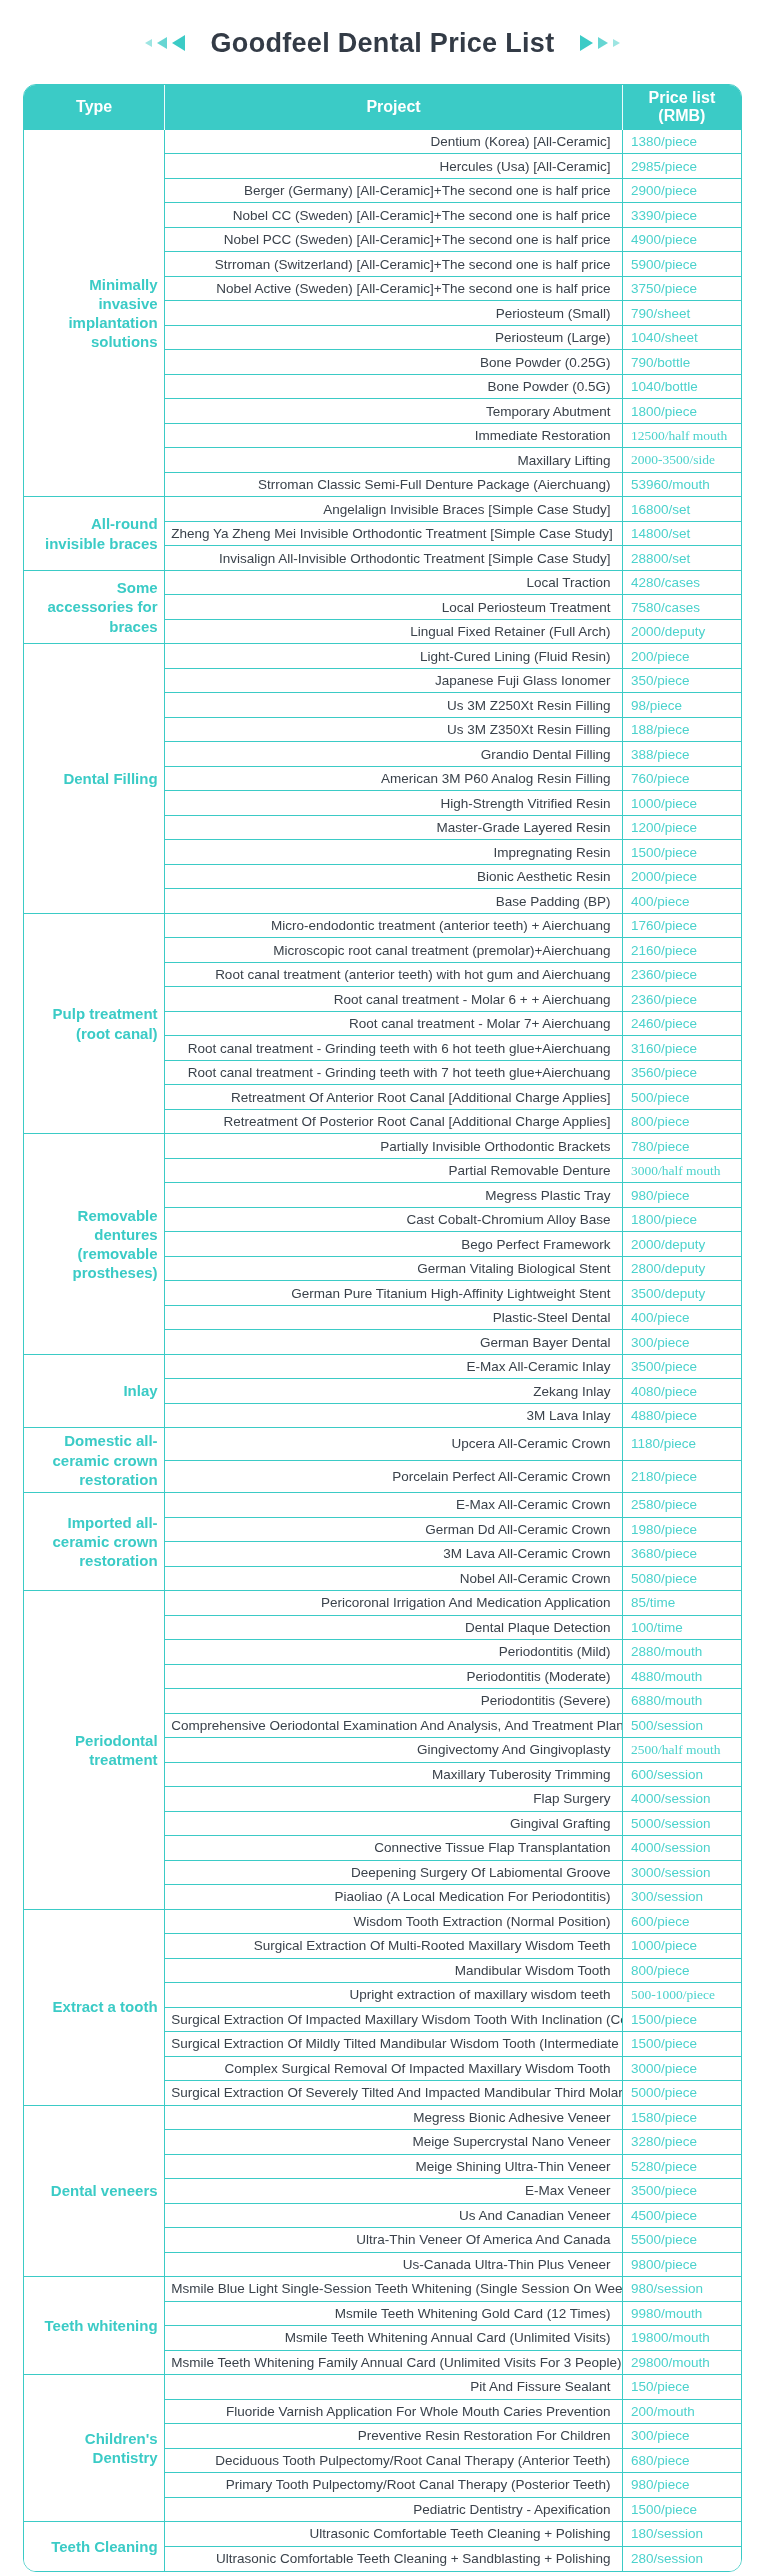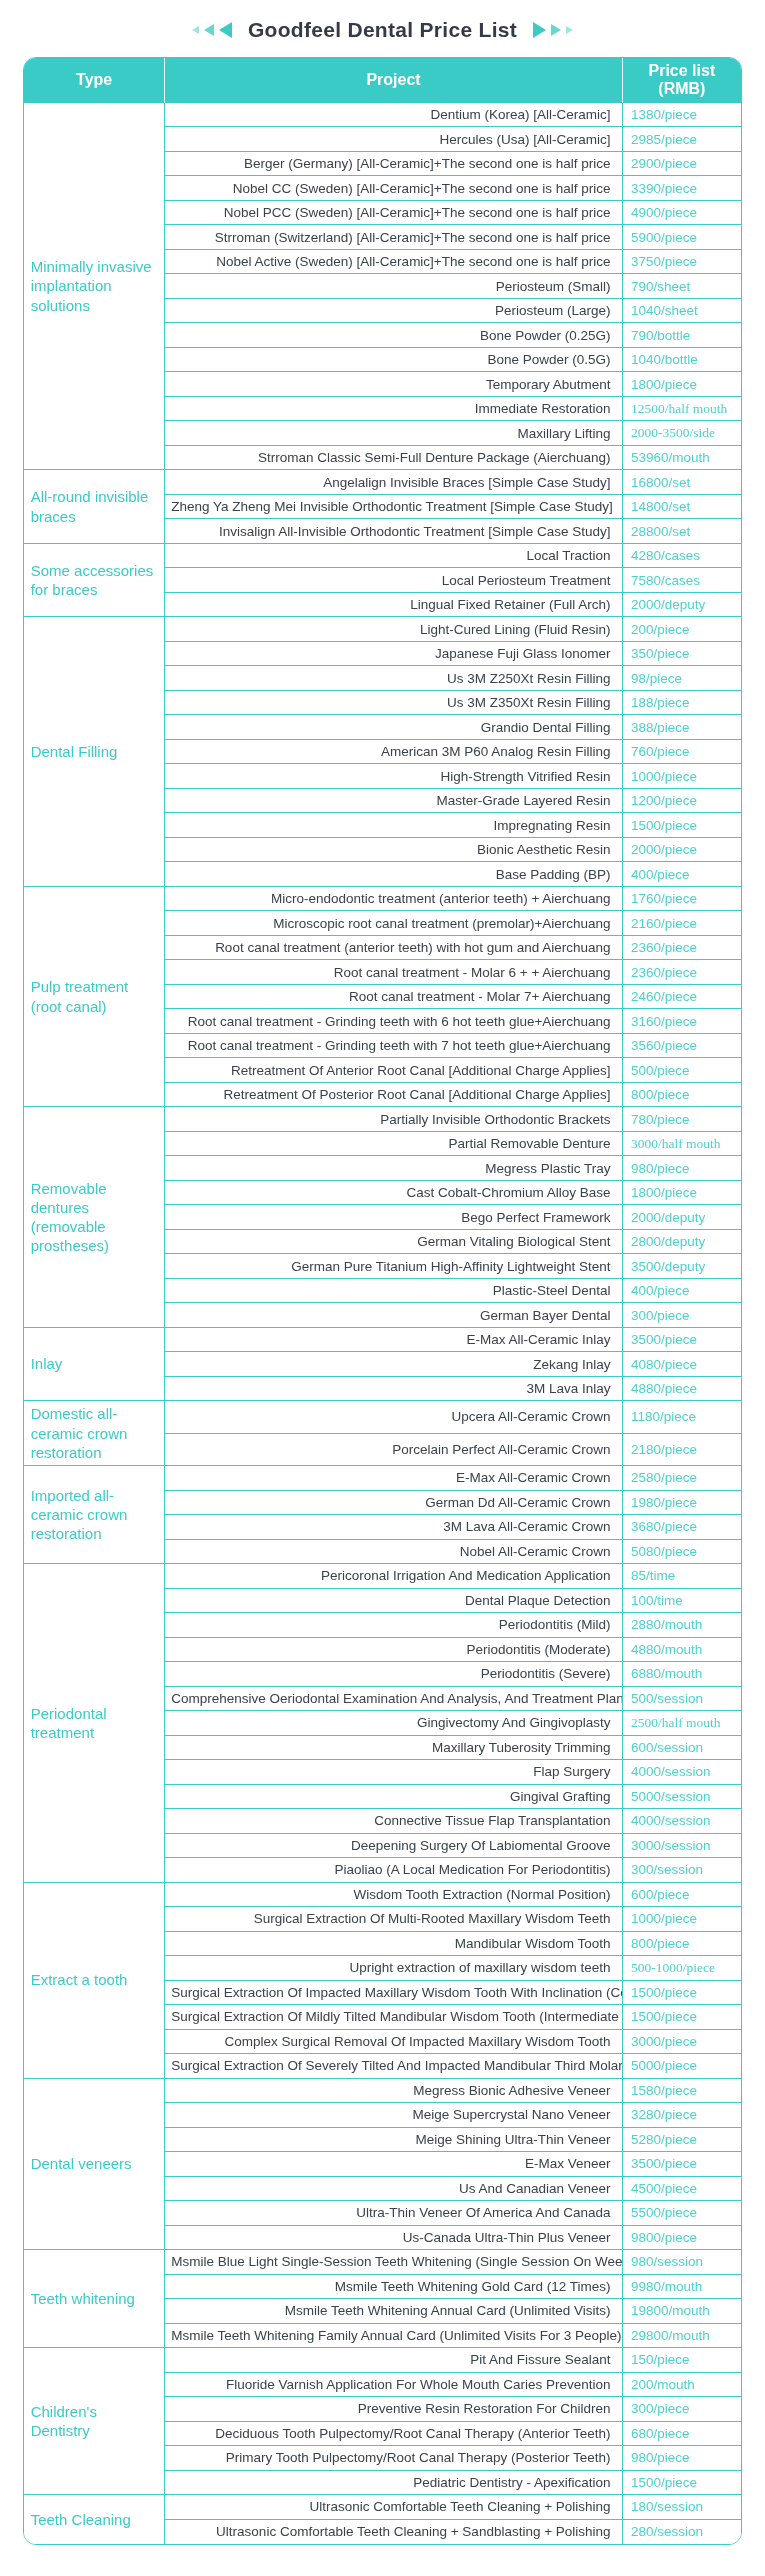--- a/index.html
+++ b/index.html
@@ -17,22 +17,22 @@
     font-family:"Liberation Sans", sans-serif;
   }
   .title-row{
     display:flex;
     justify-content:center;
     align-items:center;
     gap:15.6px;
     padding:17.7px 0 15.6px;
   }
   .page-title{
-    margin:0;
-    font-size:21px;
+    margin:10px;
+    font-size:27px;
     font-weight:bold;
     color:var(--title);
     letter-spacing:0.3px;
   }
   .arrows{display:flex;align-items:center;gap:5.2px;}
   .tri{width:0;height:0;border-style:solid;display:block;}
   .arrows.left .t-sm{border-width:4.7px 7.3px 4.7px 0;border-color:transparent var(--accent) transparent transparent;opacity:.5;}
   .arrows.left .t-md{border-width:6.8px 10.4px 6.8px 0;border-color:transparent var(--accent) transparent transparent;opacity:.78;}
   .arrows.left .t-lg{border-width:8.9px 13.5px 8.9px 0;border-color:transparent var(--accent) transparent transparent;}
   .arrows.right .t-lg{border-width:8.9px 0 8.9px 13.5px;border-color:transparent transparent transparent var(--accent);}
@@ -69,24 +69,24 @@
   tbody td{
     border-top:1px solid var(--accent);
     height:24.5px;
     vertical-align:middle;
     background:#fff;
   }
   tbody tr.group-start td{border-top:1.6px solid var(--accent);}
   td.type-cell{
     border-right:1px solid var(--accent);
     color:var(--accent);
-    font-weight:normal;
+    font-weight:bold;
     font-size:15px;
     line-height:1.28;
-    text-align:left;
+    text-align:right;
     padding:3.1px 6.3px;
   }
   td.project-cell{
     text-align:right;
     color:var(--dark);
     font-size:13.5px;
     padding:1px 11.5px 1px 6.3px;
     white-space:nowrap;
     overflow:hidden;
   }

